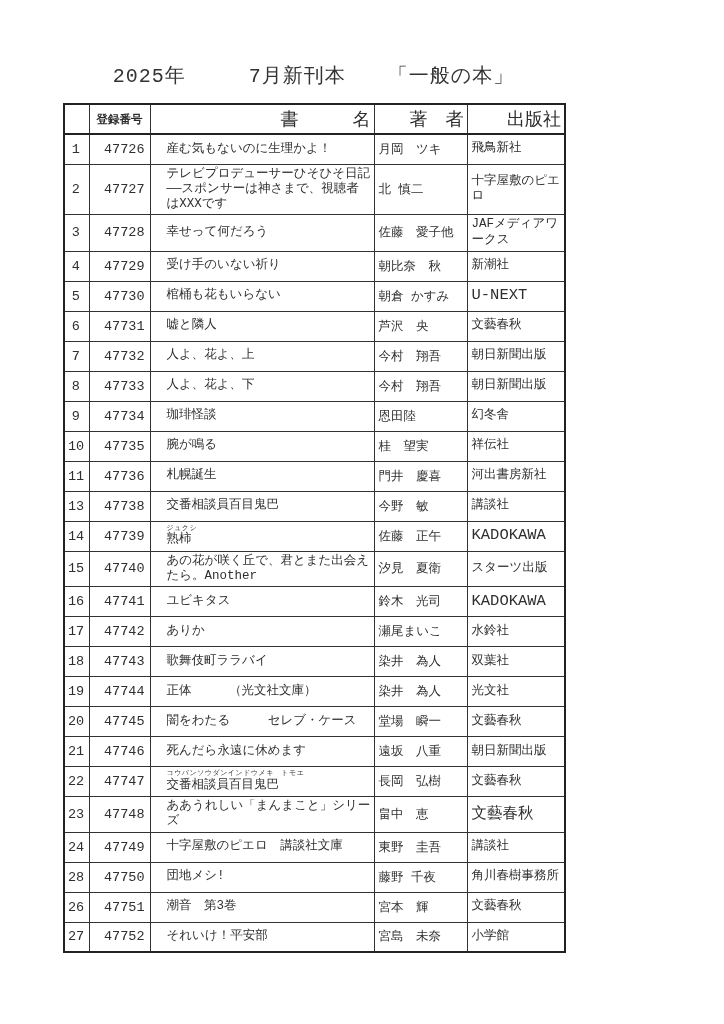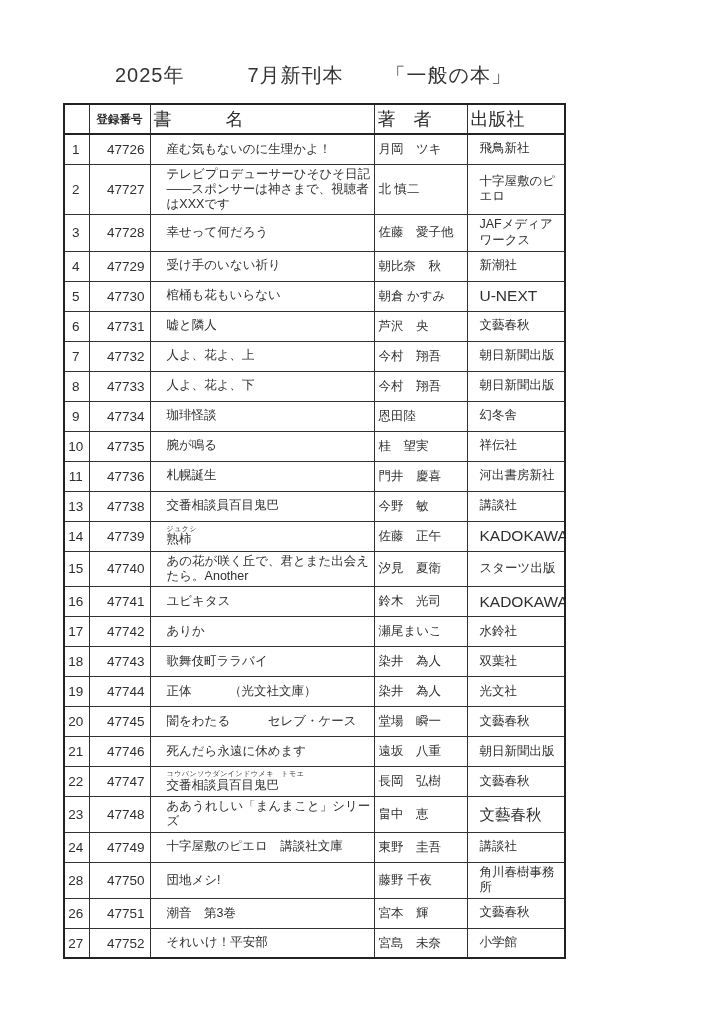--- a/index.html
+++ b/index.html
@@ -3,21 +3,21 @@
 <meta charset="utf-8">
 <style>
   html,body{
     margin:0; padding:0;
     width:724px; height:1024px;
     background:#ffffff;
     font-family:"Liberation Sans","DejaVu Sans",sans-serif;
     color:#2f2f2f;
     overflow:hidden;
   }
-  .sheet{ position:relative; width:697px; height:1024px; }
+  .sheet{ position:relative; width:697px; height:1024px;font-family:Liberation Mono, monospace; }
   .page-title{
     position:absolute; top:62px; left:63px; width:501px;
     text-align:center;
     font-size:20px; font-weight:500; letter-spacing:1px;
     color:#333; white-space:pre;
   }
   table.books{
     position:absolute; top:103px; left:63px;
     width:501px;
     border-collapse:collapse;
@@ -28,27 +28,27 @@
   col.c-author{width:93px} col.c-pub{width:98px}
   th,td{
     border:1.5px solid #333;
     padding:2px 3px;
     vertical-align:middle;
     overflow:hidden;
   }
   thead tr{ height:30px; }
   thead th{ border-bottom:2px solid #222; font-weight:normal; color:#2c2c2c; }
   th.h-reg{ font-size:11.5px; font-weight:bold; text-align:center; }
-  th.h-big{ font-size:18px; text-align:left; white-space:pre; }
+  th.h-big{ font-size:18px; text-align:right; white-space:pre; }
   tbody tr{ height:30px; }
   td.idx{ text-align:center; font-size:13.5px; padding-right:5px; }
   td.reg{ text-align:right; font-size:13.5px; padding-right:5px;margin-left:8px; }
   td.ttl{ text-align:left; font-size:12.5px; line-height:1.22; white-space:pre-wrap; padding-left:16px; }
   td.aut{ text-align:left; font-size:12.5px; padding-left:4px; white-space:pre; }
-  td.pub{ text-align:left; font-size:12.5px; line-height:1.25; padding-left:12px; }
+  td.pub{ text-align:left; font-size:12.5px; line-height:1.25; padding-left:4px; }
   td.pub.pub-large{ font-size:15.5px; }
   .furigana{
     display:block; font-size:7px; line-height:1.1; color:#3a3a3a;
     letter-spacing:.5px; white-space:pre;
   }
   .title-base{ display:block; }
 </style>
 </head>
 <body>
 

